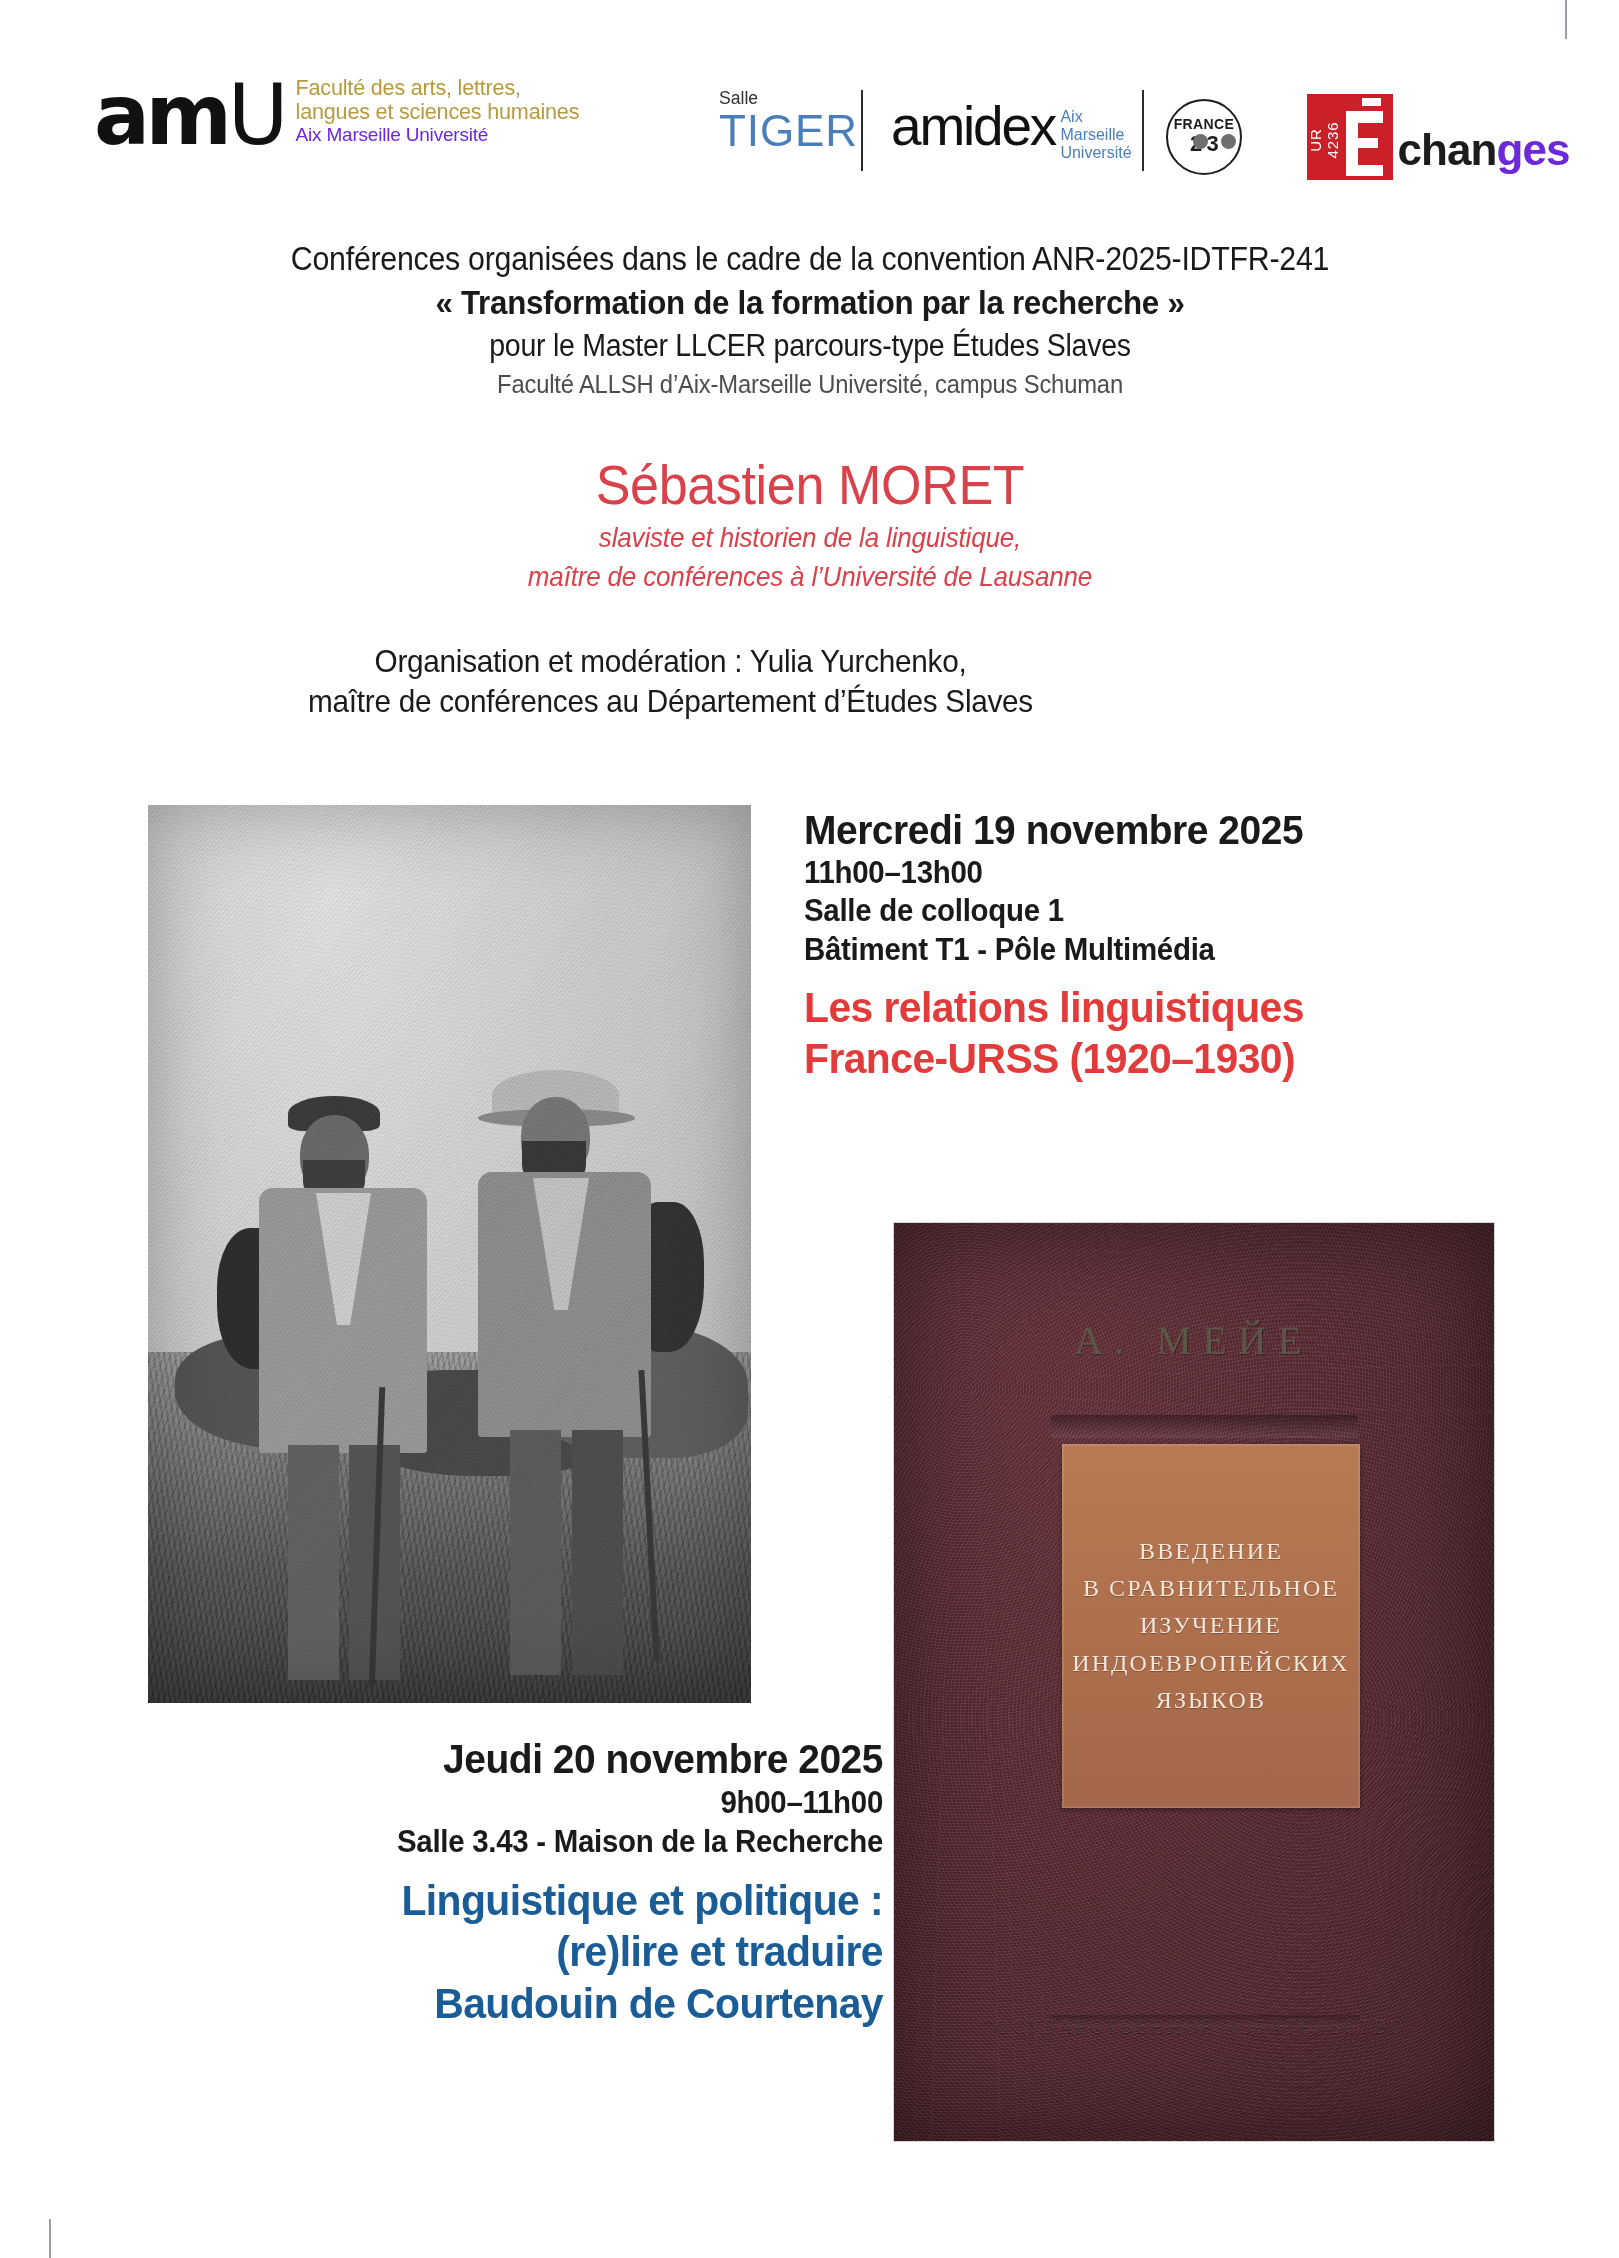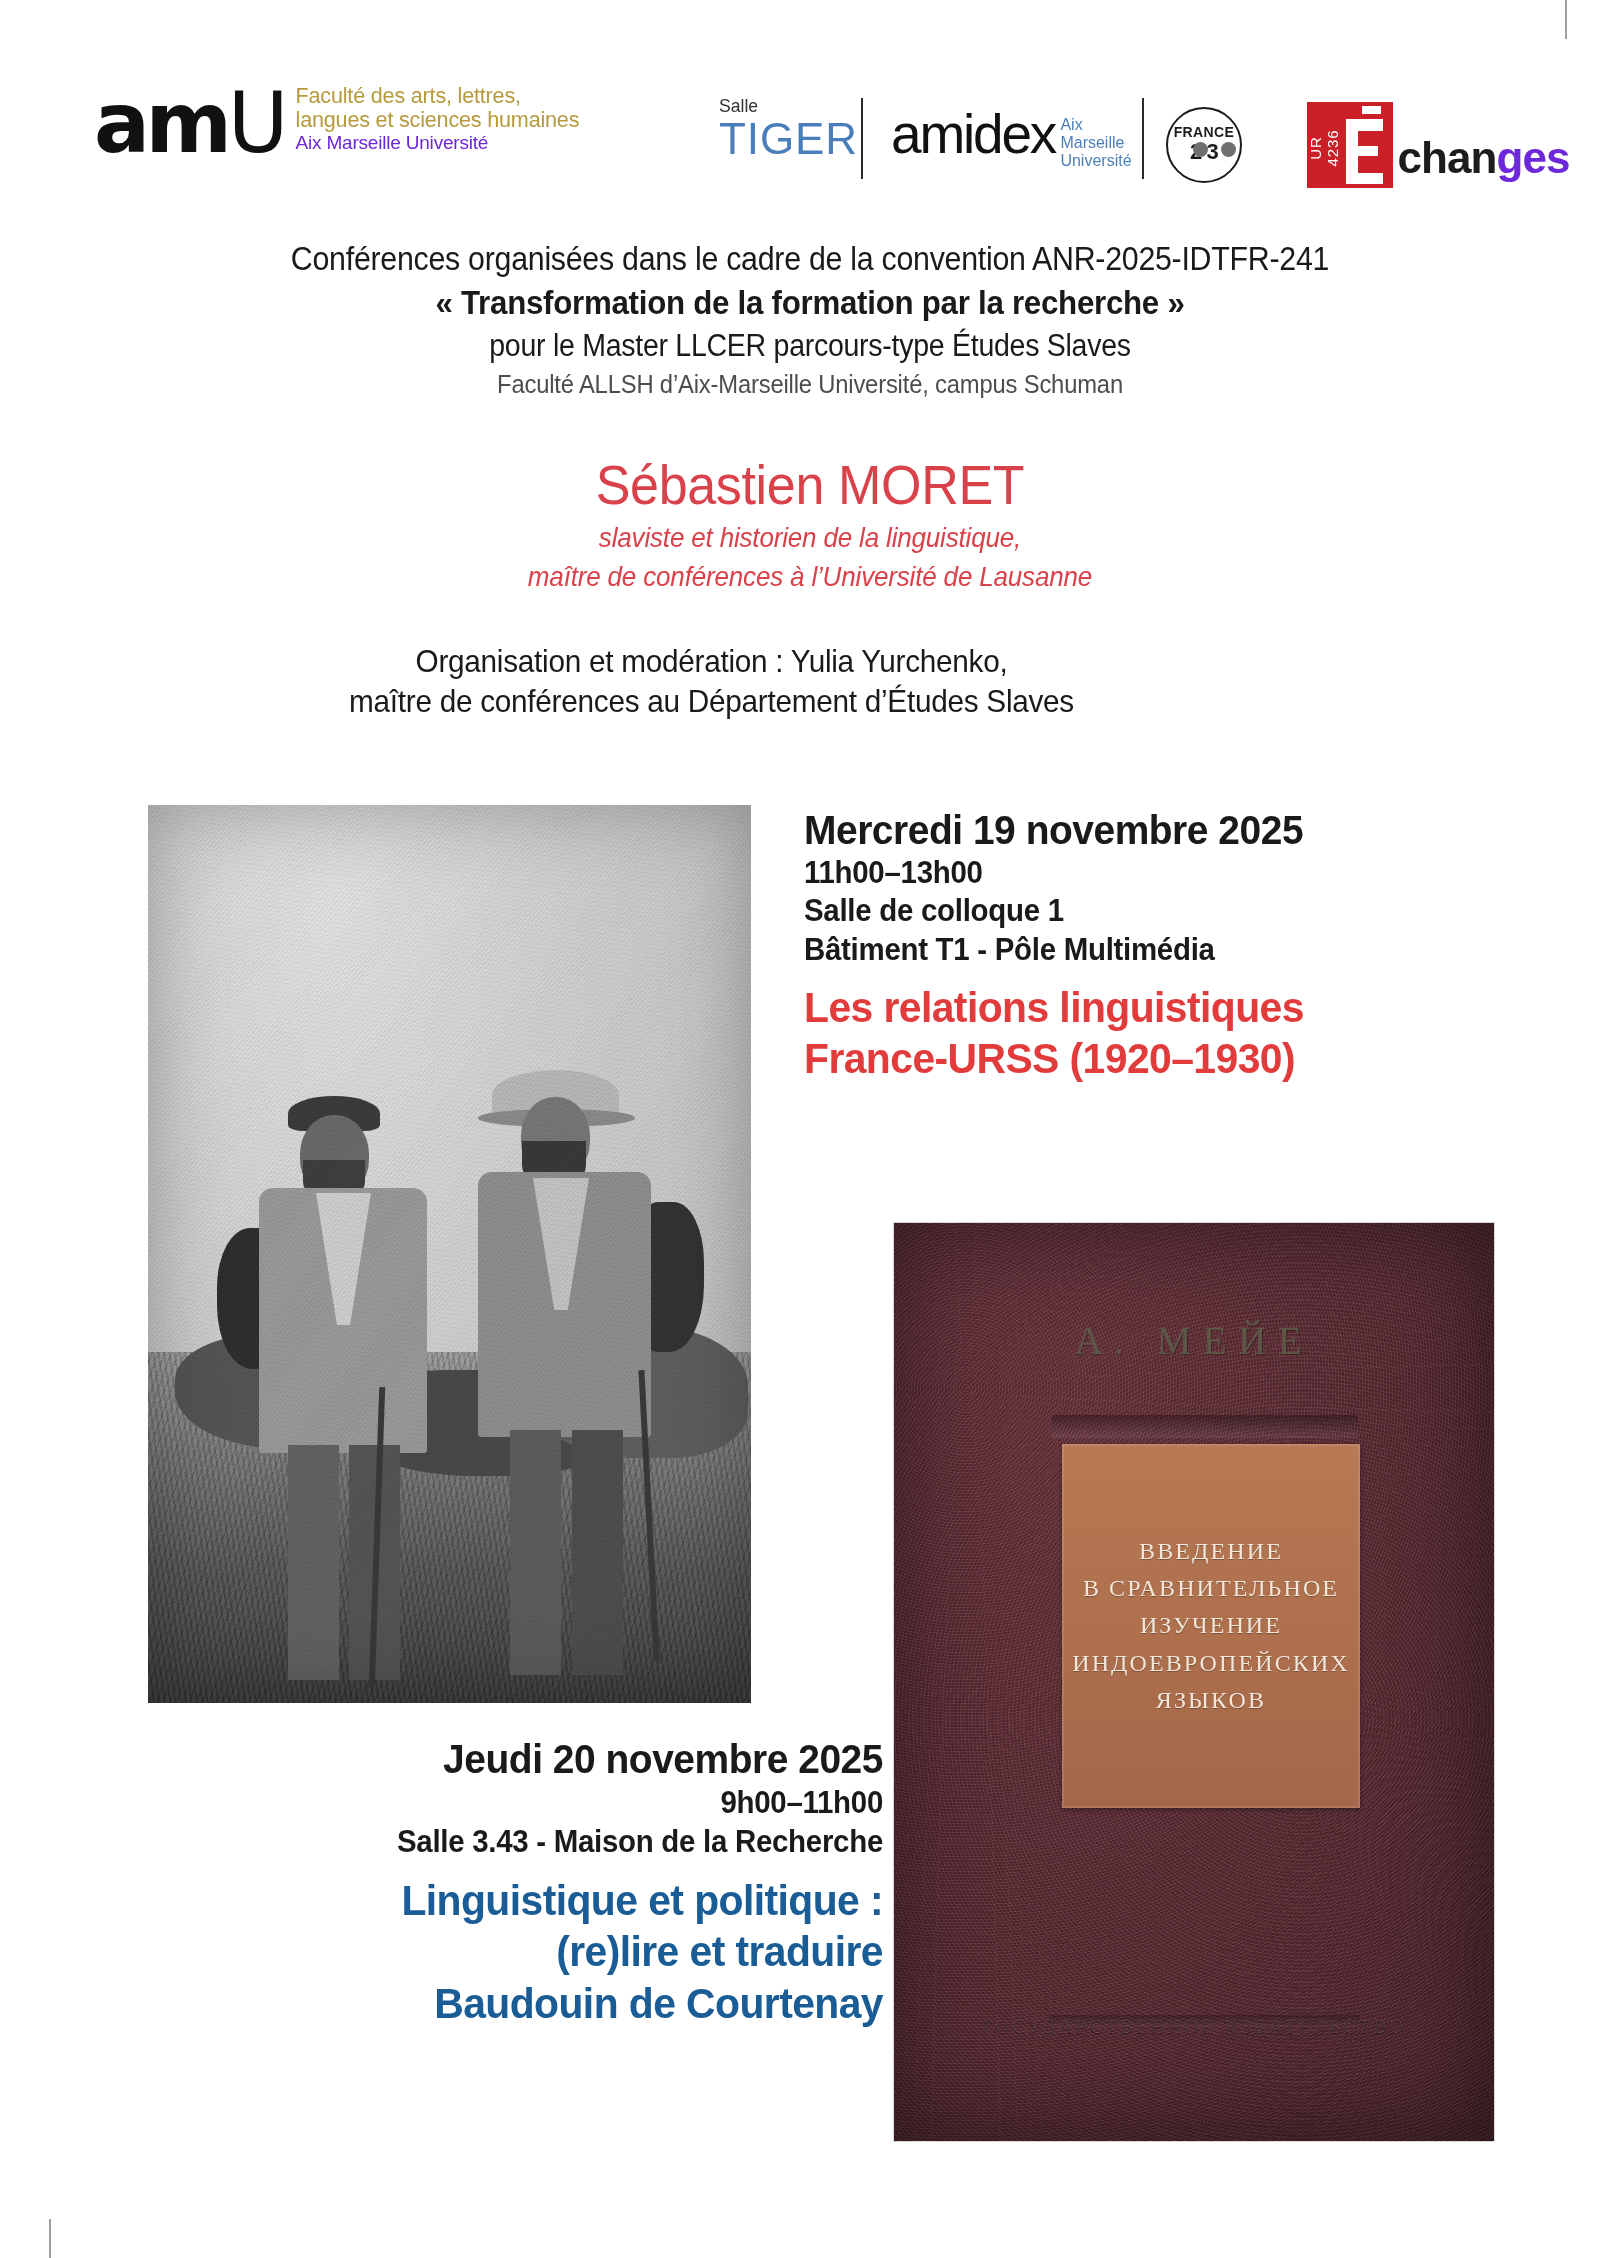--- a/index.html
+++ b/index.html
@@ -10,21 +10,21 @@
     -webkit-font-smoothing:antialiased;
   }
   .page{position:absolute;inset:0;background:#ffffff;}
 
   
   .crop{position:absolute;background:#9aa0a6;}
   .crop-tr-v{right:53px;top:0;width:1.8px;height:39px;}
   .crop-bl-v{left:49px;bottom:0;width:1.8px;height:39px;}
 
   
-  .logo-bar{position:absolute;left:0;top:84px;width:1402px;height:106px;}
+  .logo-bar{position:absolute;left:0;top:76px;width:1402px;height:106px;}
 
   .amu{position:absolute;left:94px;top:0px;display:flex;align-items:flex-end;}
   .amu-mark{
     font-family:"DejaVu Sans",sans-serif;
     font-size:83px;line-height:.86;font-weight:700;letter-spacing:-4.4px;
     color:#111;display:block;
   }
   .amu-mark .u{font-weight:400;}
   .amu-txt{margin-left:11.5px;padding-bottom:5.3px;}
   .amu-txt .l1,.amu-txt .l2{color:#b59a3e;font-size:21.6px;line-height:1.12;letter-spacing:-0.2px;font-weight:400;}
@@ -77,21 +77,21 @@
     transform:scaleX(.93);transform-origin:center;margin-top:4.4px;}
 
   
   .speaker{position:absolute;left:0;top:455px;width:1620px;text-align:center;}
   .speaker .name{color:#d9424a;font-size:56px;line-height:1.08;letter-spacing:-0.4px;font-weight:400;
     transform:scaleX(.93);transform-origin:center;}
   .speaker .role{color:#d9424a;font-size:28px;line-height:1.2;font-style:italic;letter-spacing:-0.2px;
     transform:scaleX(.93);transform-origin:center;margin-top:5.3px;}
 
   
-  .orga{position:absolute;left:0;top:642px;width:1341px;text-align:center;padding-left:41px;}
+  .orga{position:absolute;left:0;top:642px;width:1341px;text-align:center;}
   .orga div{font-size:32px;line-height:1.24;letter-spacing:-0.3px;transform:scaleX(.93);transform-origin:center;}
 
   
   .photo{
     position:absolute;left:148px;top:805px;width:603px;height:898px;
     background:#c9c9c9;overflow:hidden;
   }
   .ph-sky{position:absolute;inset:0;
     background:
       radial-gradient(ellipse at 30% 10%, #e3e3e3 0%, #cfcfcf 45%, #bdbdbd 100%);

